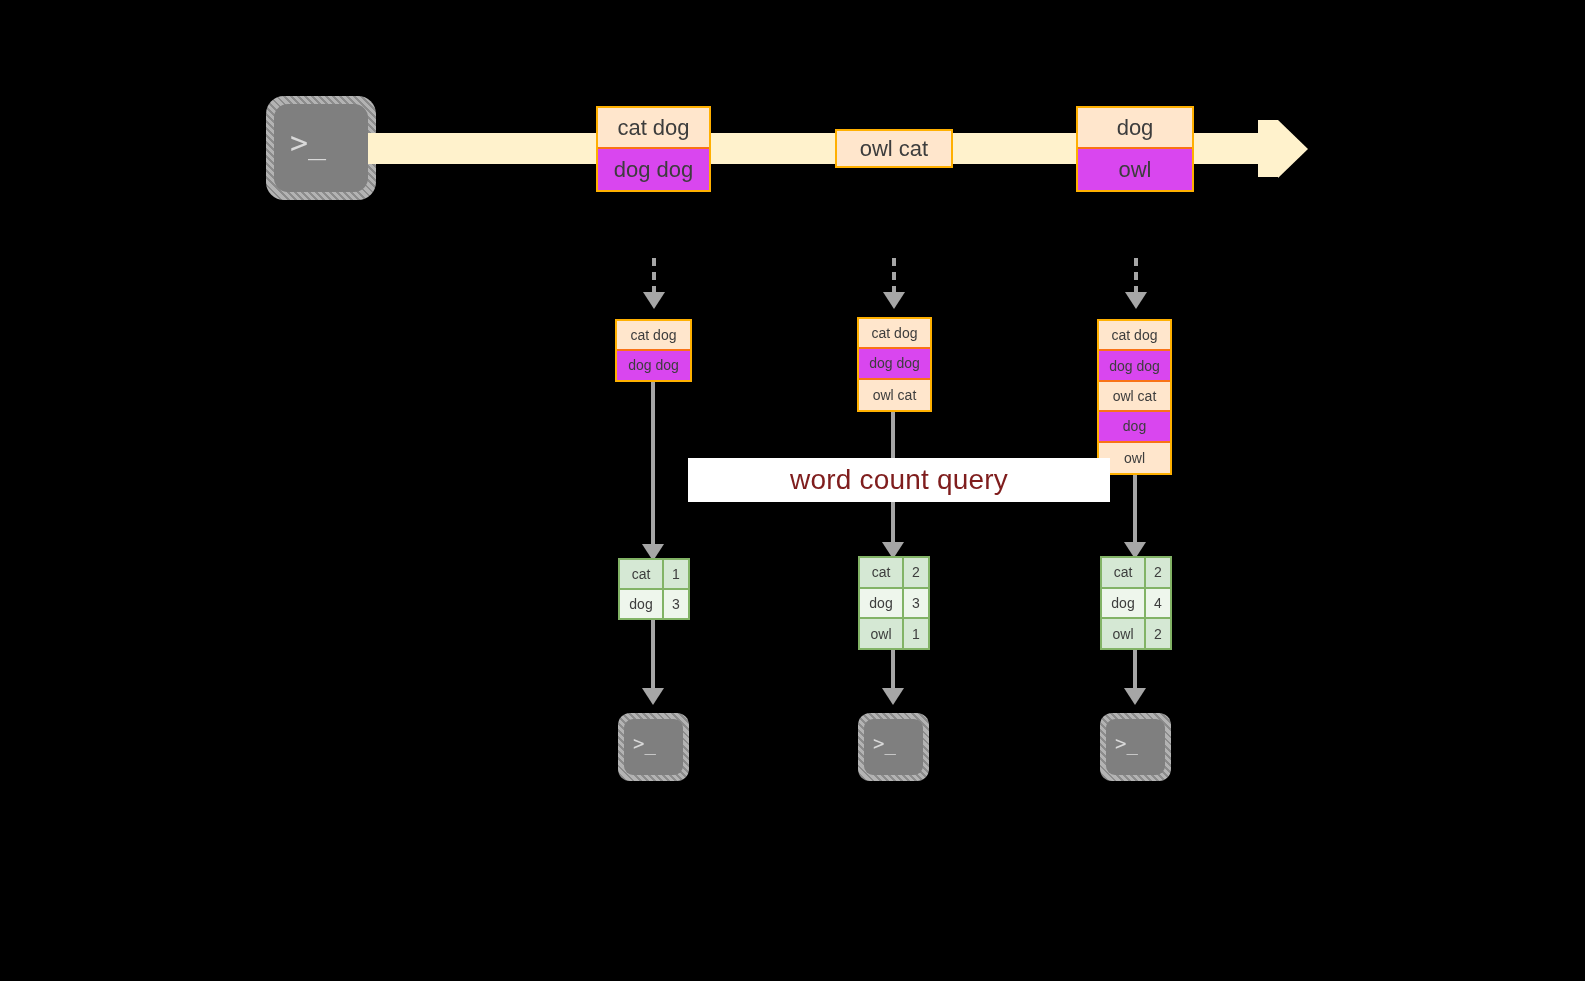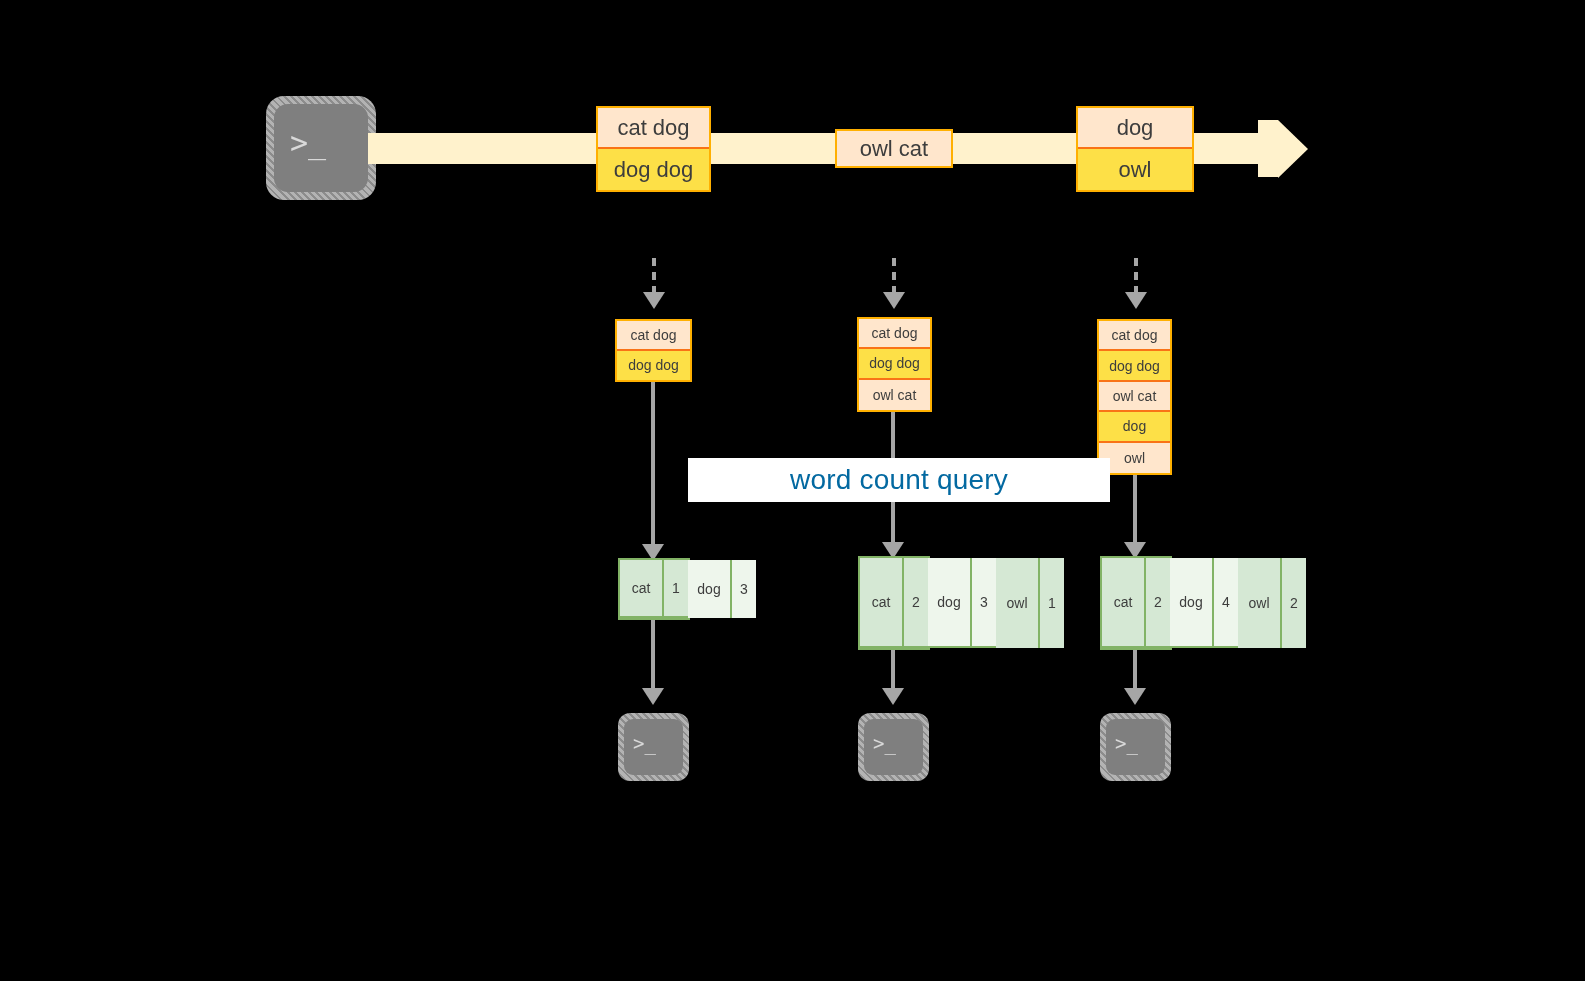--- a/index.html
+++ b/index.html
@@ -41,28 +41,28 @@
     background:#ffe6cc;
   }
   .rec .cell{
     box-sizing:border-box;
     display:flex;align-items:center;justify-content:center;
     border-bottom:2px solid #f97316;
     color:#3d3d3d;white-space:nowrap;
   }
   .rec .cell:last-child{border-bottom:none;}
   .rec .cell.dark{background:#ffe6cc;}
-  .rec .cell.light{background:#fde047;}
+  .rec .cell.light{background:#d946ef;}
 
   
   .res{
     position:absolute;box-sizing:border-box;
     border:2px solid #82b366;
     background:#701a75;
-    display:flex;flex-direction:row;
+    display:flex;flex-direction:column;
   }
   .res .row{display:flex;flex:1 1 auto;border-bottom:2px solid #82b366;}
   .res .row:last-child{border-bottom:none;}
   .res .row .k,
   .res .row .v{
     box-sizing:border-box;
     display:flex;align-items:center;justify-content:center;
     color:#3d3d3d;white-space:nowrap;
   }
   .res .row .k{border-right:2px solid #82b366;}
@@ -82,21 +82,21 @@
     border-right:11px solid transparent;
     border-top:17px solid #a6a6a6;
   }
 
   
   .query-band{
     position:absolute;background:#ffffff;
     display:flex;align-items:center;justify-content:center;
   }
   .query-band span{
-    color:#0369a1;white-space:nowrap;letter-spacing:.2px;
+    color:#7f1d1d;white-space:nowrap;letter-spacing:.2px;
   }
 </style>
 </head>
 <body>
 
 <div id="stage">
 
   <div class="terminal" style="left:266px;top:96px;width:110px;height:104px;border-radius:18px;">
     <div class="inner"></div>
     <div class="prompt" style="left:24px;top:32px;font-size:30px;">&gt;_</div>

